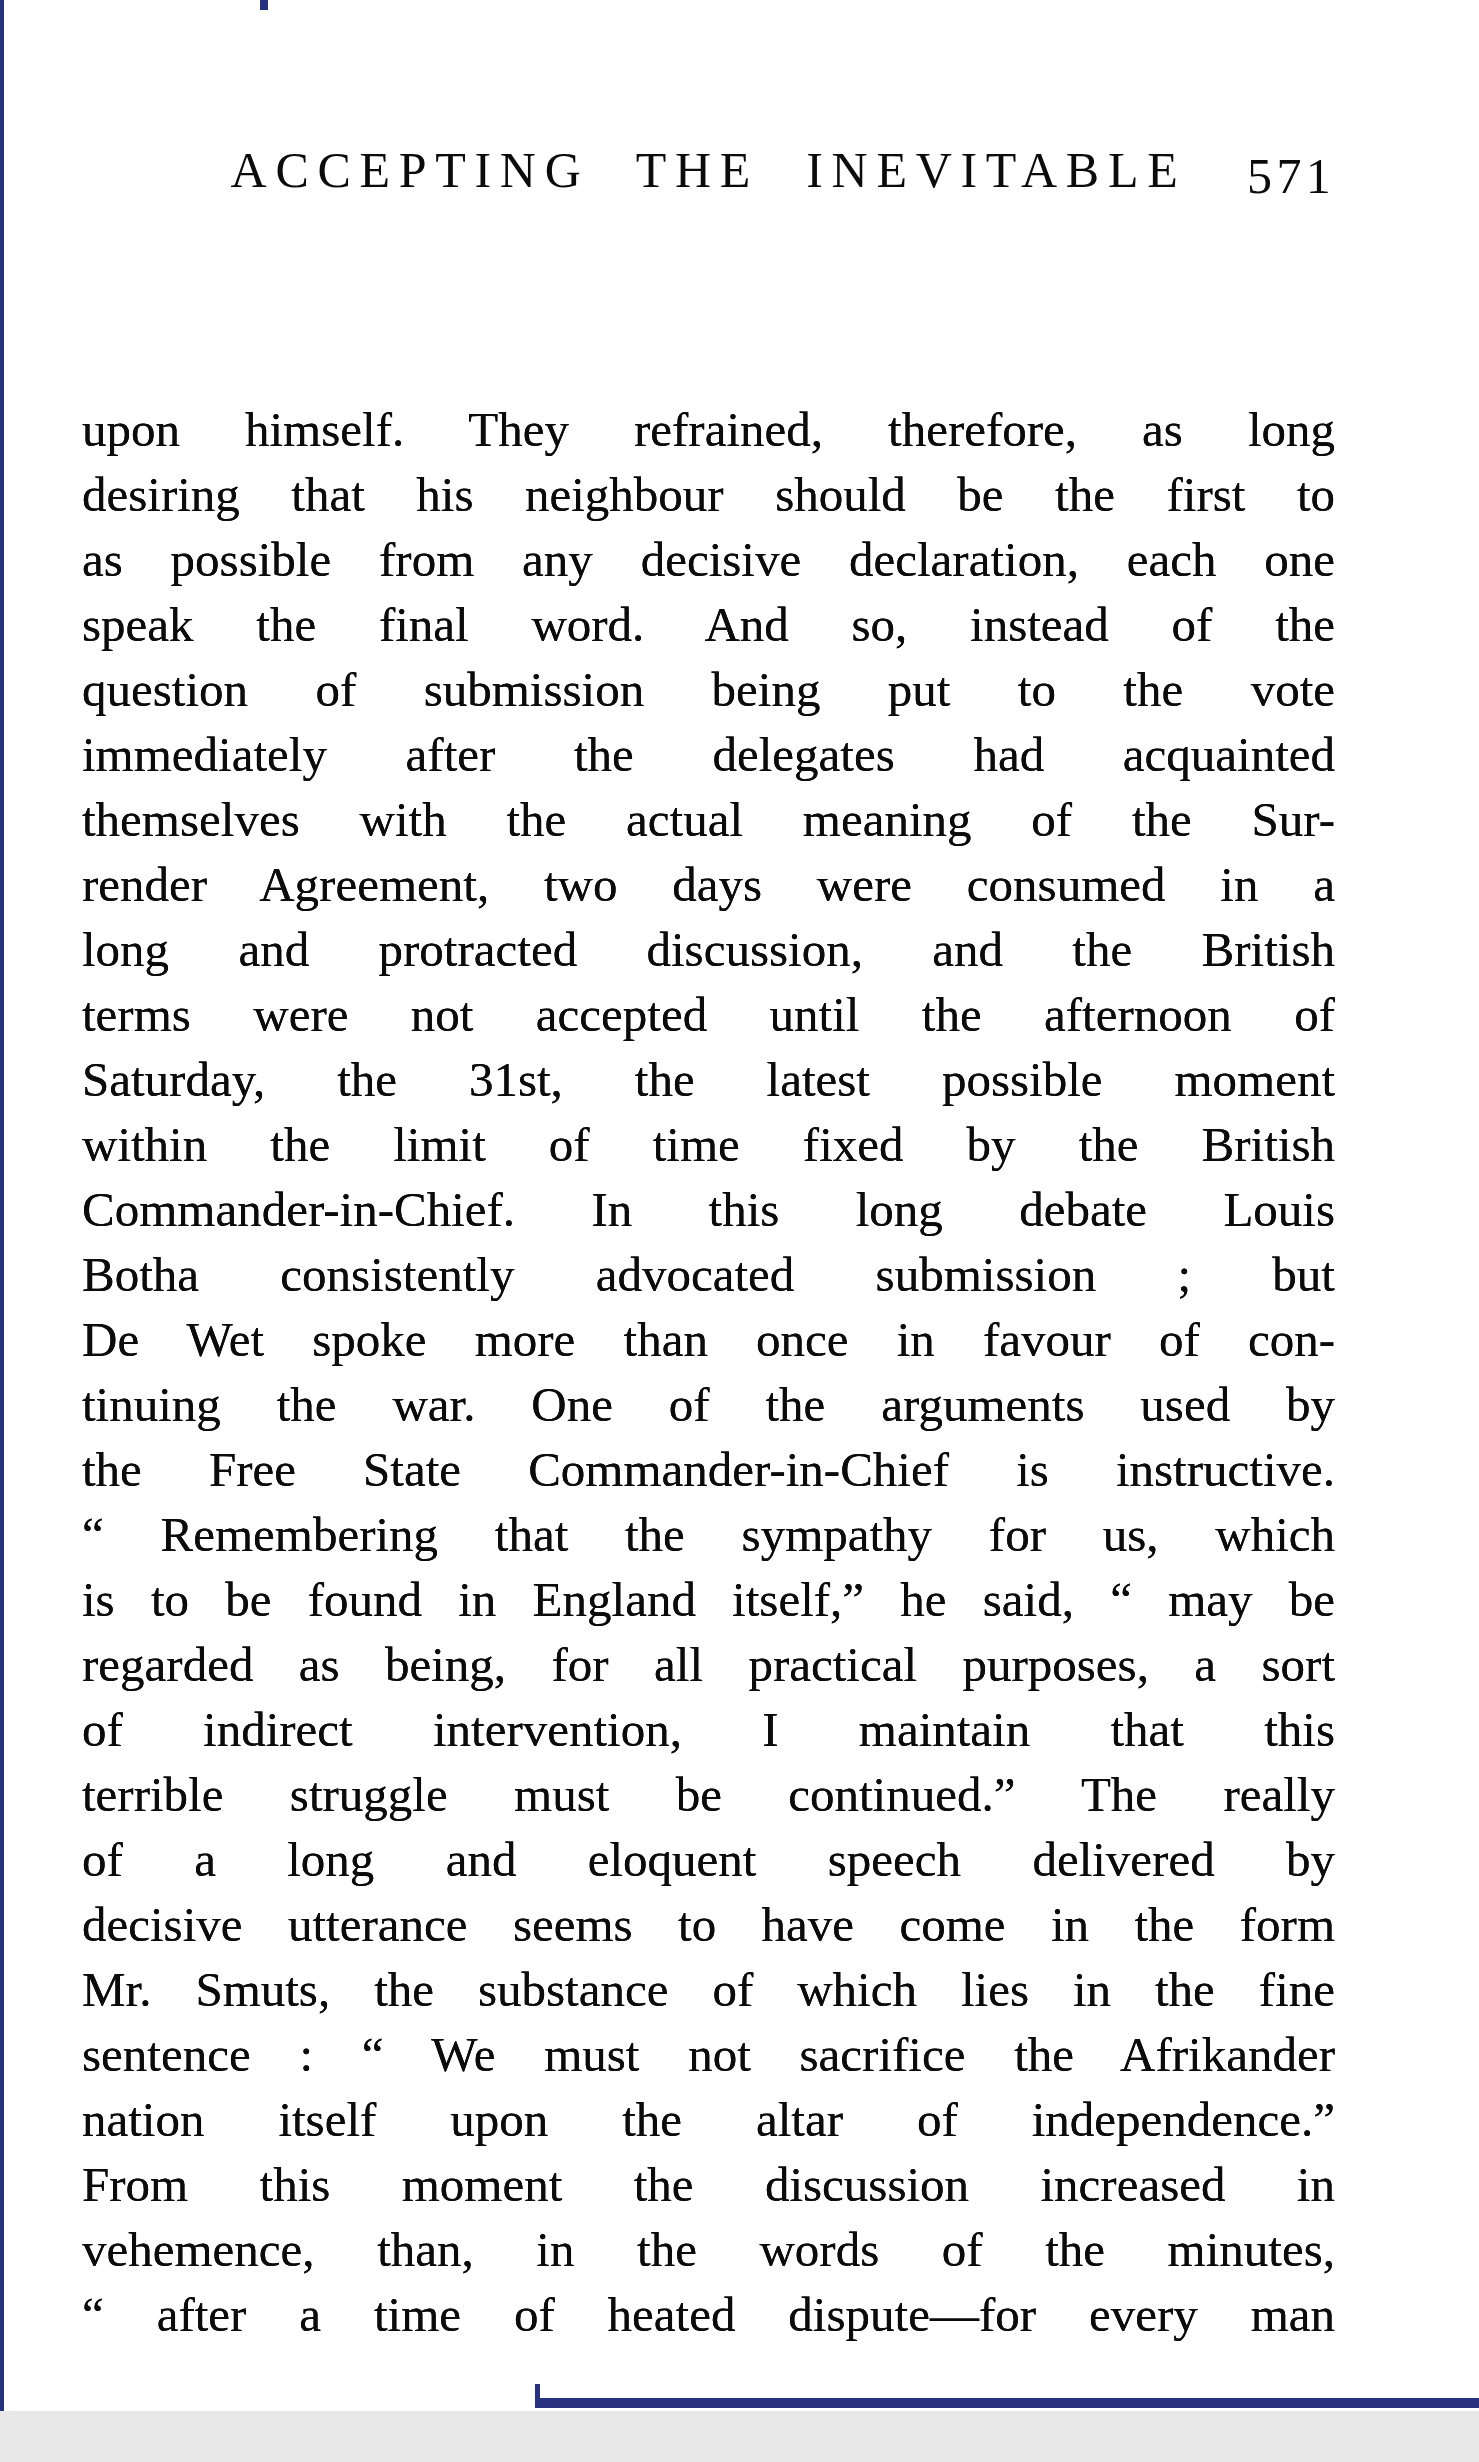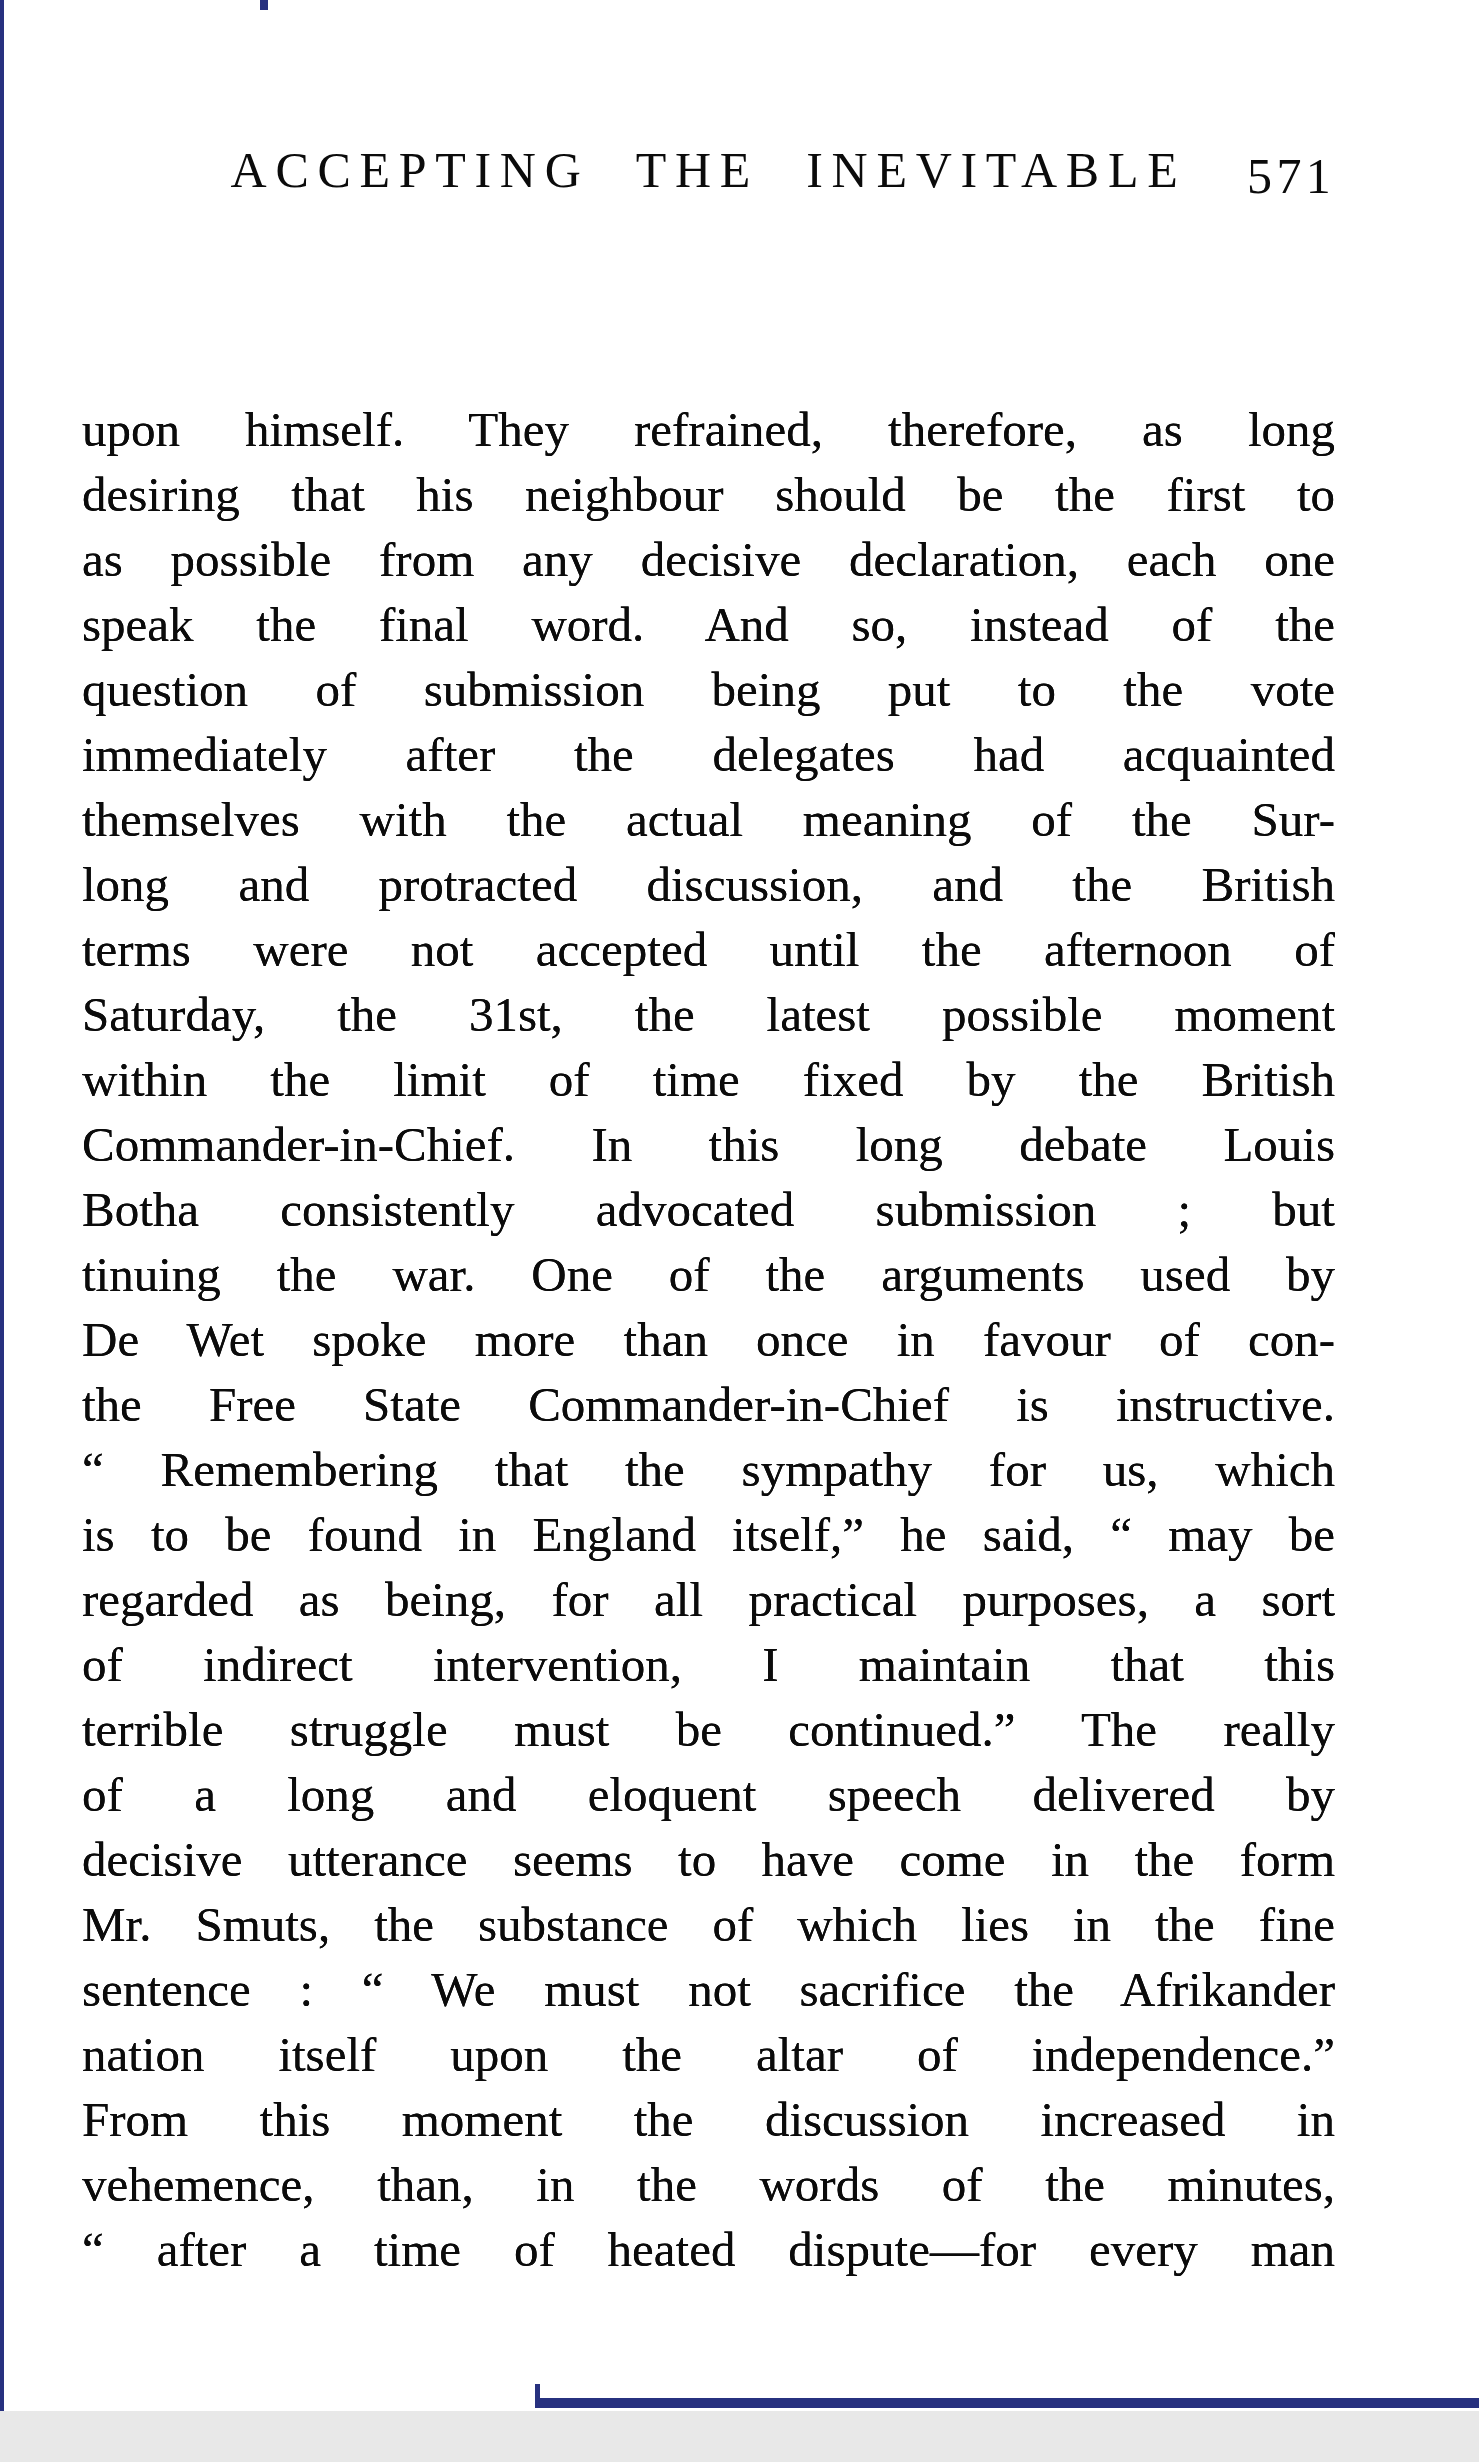--- a/index.html
+++ b/index.html
@@ -80,28 +80,29 @@
   </div>
 
   <div class="body-text">
       <div class="line">upon himself.  They refrained, therefore, as long</div>
       <div class="line">desiring that his neighbour should be the first to</div>
       <div class="line">as possible from any decisive declaration, each one</div>
       <div class="line">speak the final word.  And so, instead of the</div>
       <div class="line">question of submission being put to the vote</div>
       <div class="line">immediately after the delegates had acquainted</div>
       <div class="line">themselves with the actual meaning of the Sur-</div>
+      <div class="line">render Agreement, two days were consumed in a</div>
       <div class="line">long and protracted discussion, and the British</div>
       <div class="line">terms were not accepted until the afternoon of</div>
       <div class="line">Saturday, the 31st, the latest possible moment</div>
       <div class="line">within the limit of time fixed by the British</div>
       <div class="line">Commander-in-Chief.  In this long debate Louis</div>
       <div class="line">Botha consistently advocated submission ; but</div>
+      <div class="line">De Wet spoke more than once in favour of con-</div>
       <div class="line">tinuing the war.  One of the arguments used by</div>
-      <div class="line">De Wet spoke more than once in favour of con-</div>
       <div class="line">the Free State Commander-in-Chief is instructive.</div>
       <div class="line">“ Remembering that the sympathy for us, which</div>
       <div class="line">is to be found in England itself,” he said, “ may be</div>
       <div class="line">regarded as being, for all practical purposes, a sort</div>
       <div class="line">of indirect intervention, I maintain that this</div>
       <div class="line">terrible struggle must be continued.”  The really</div>
       <div class="line">of a long and eloquent speech delivered by</div>
       <div class="line">decisive utterance seems to have come in the form</div>
       <div class="line">Mr. Smuts, the substance of which lies in the fine</div>
       <div class="line">sentence :  “ We must not sacrifice the Afrikander</div>

